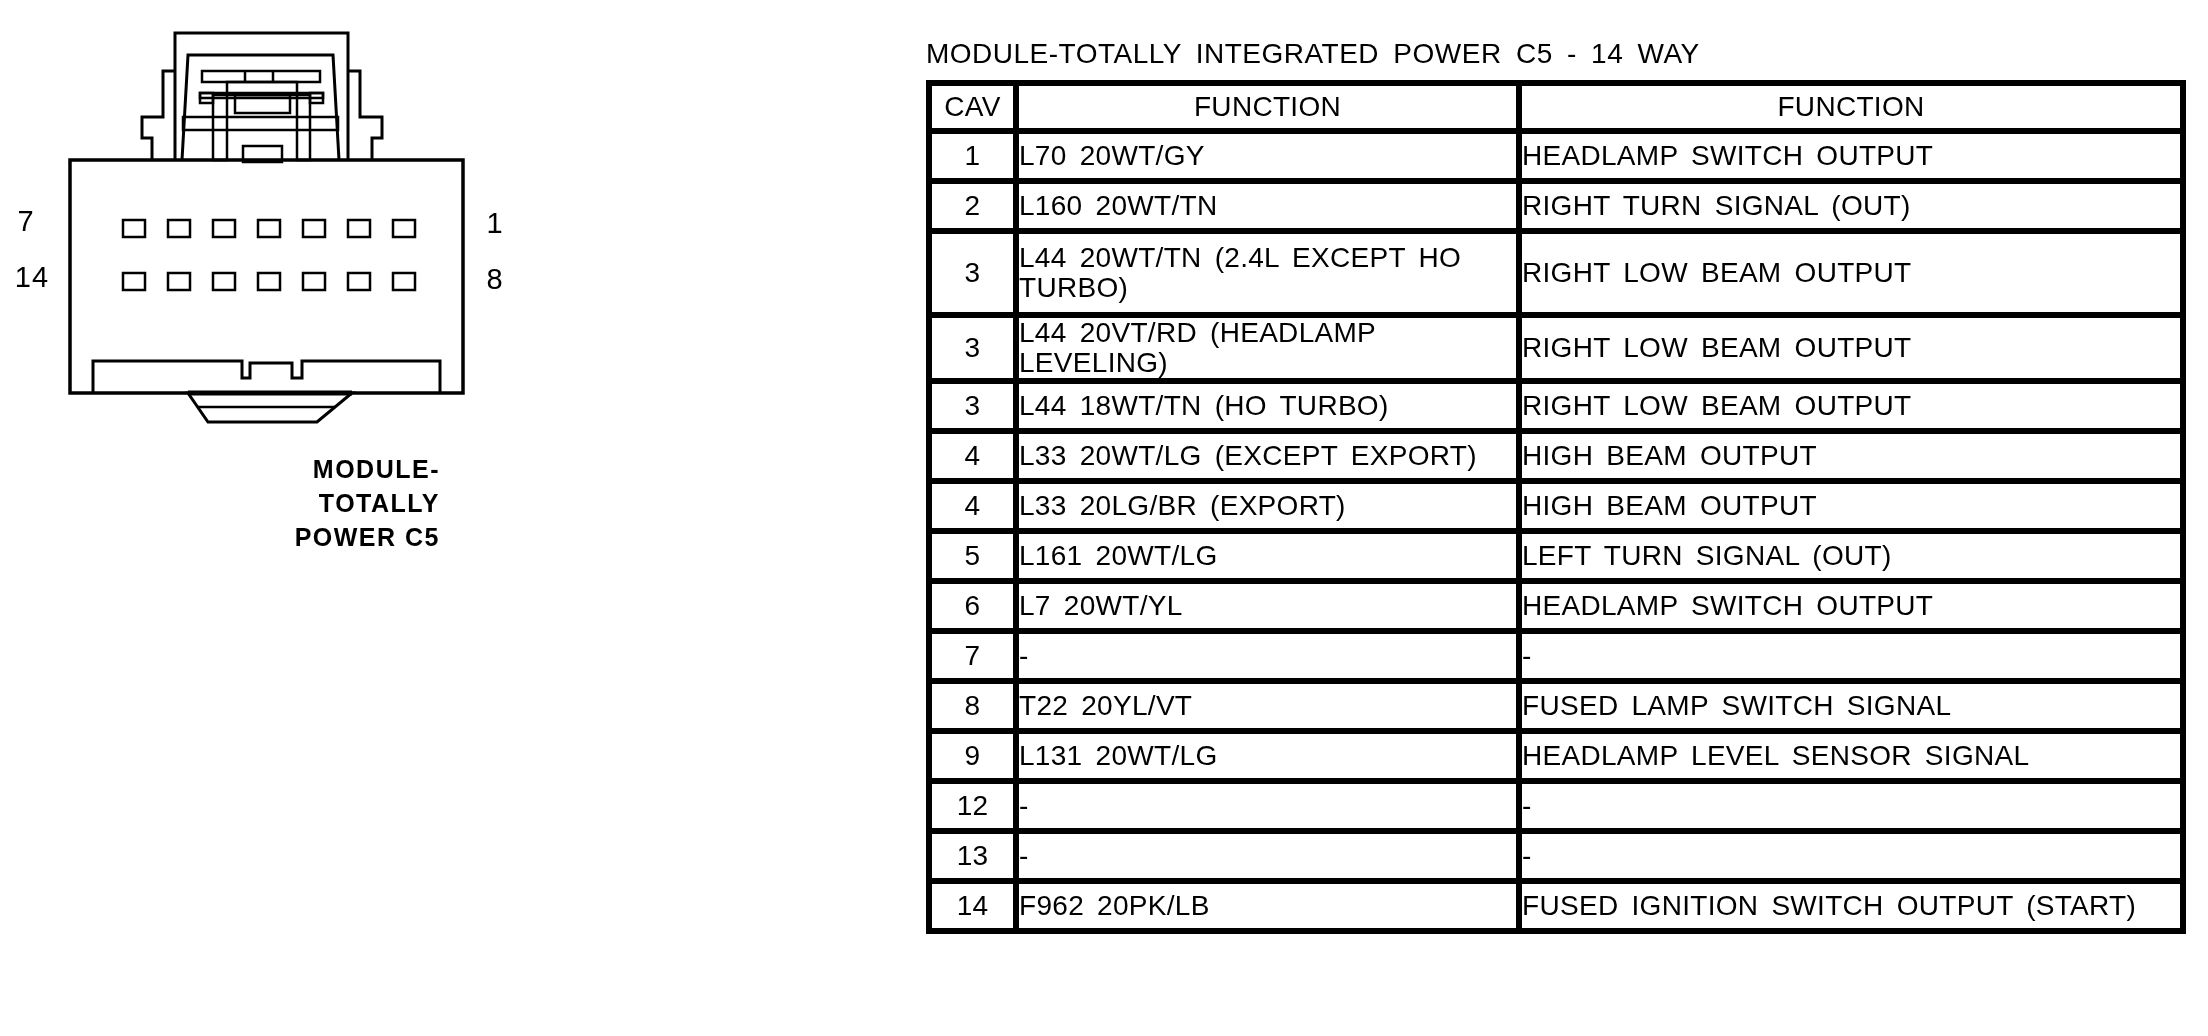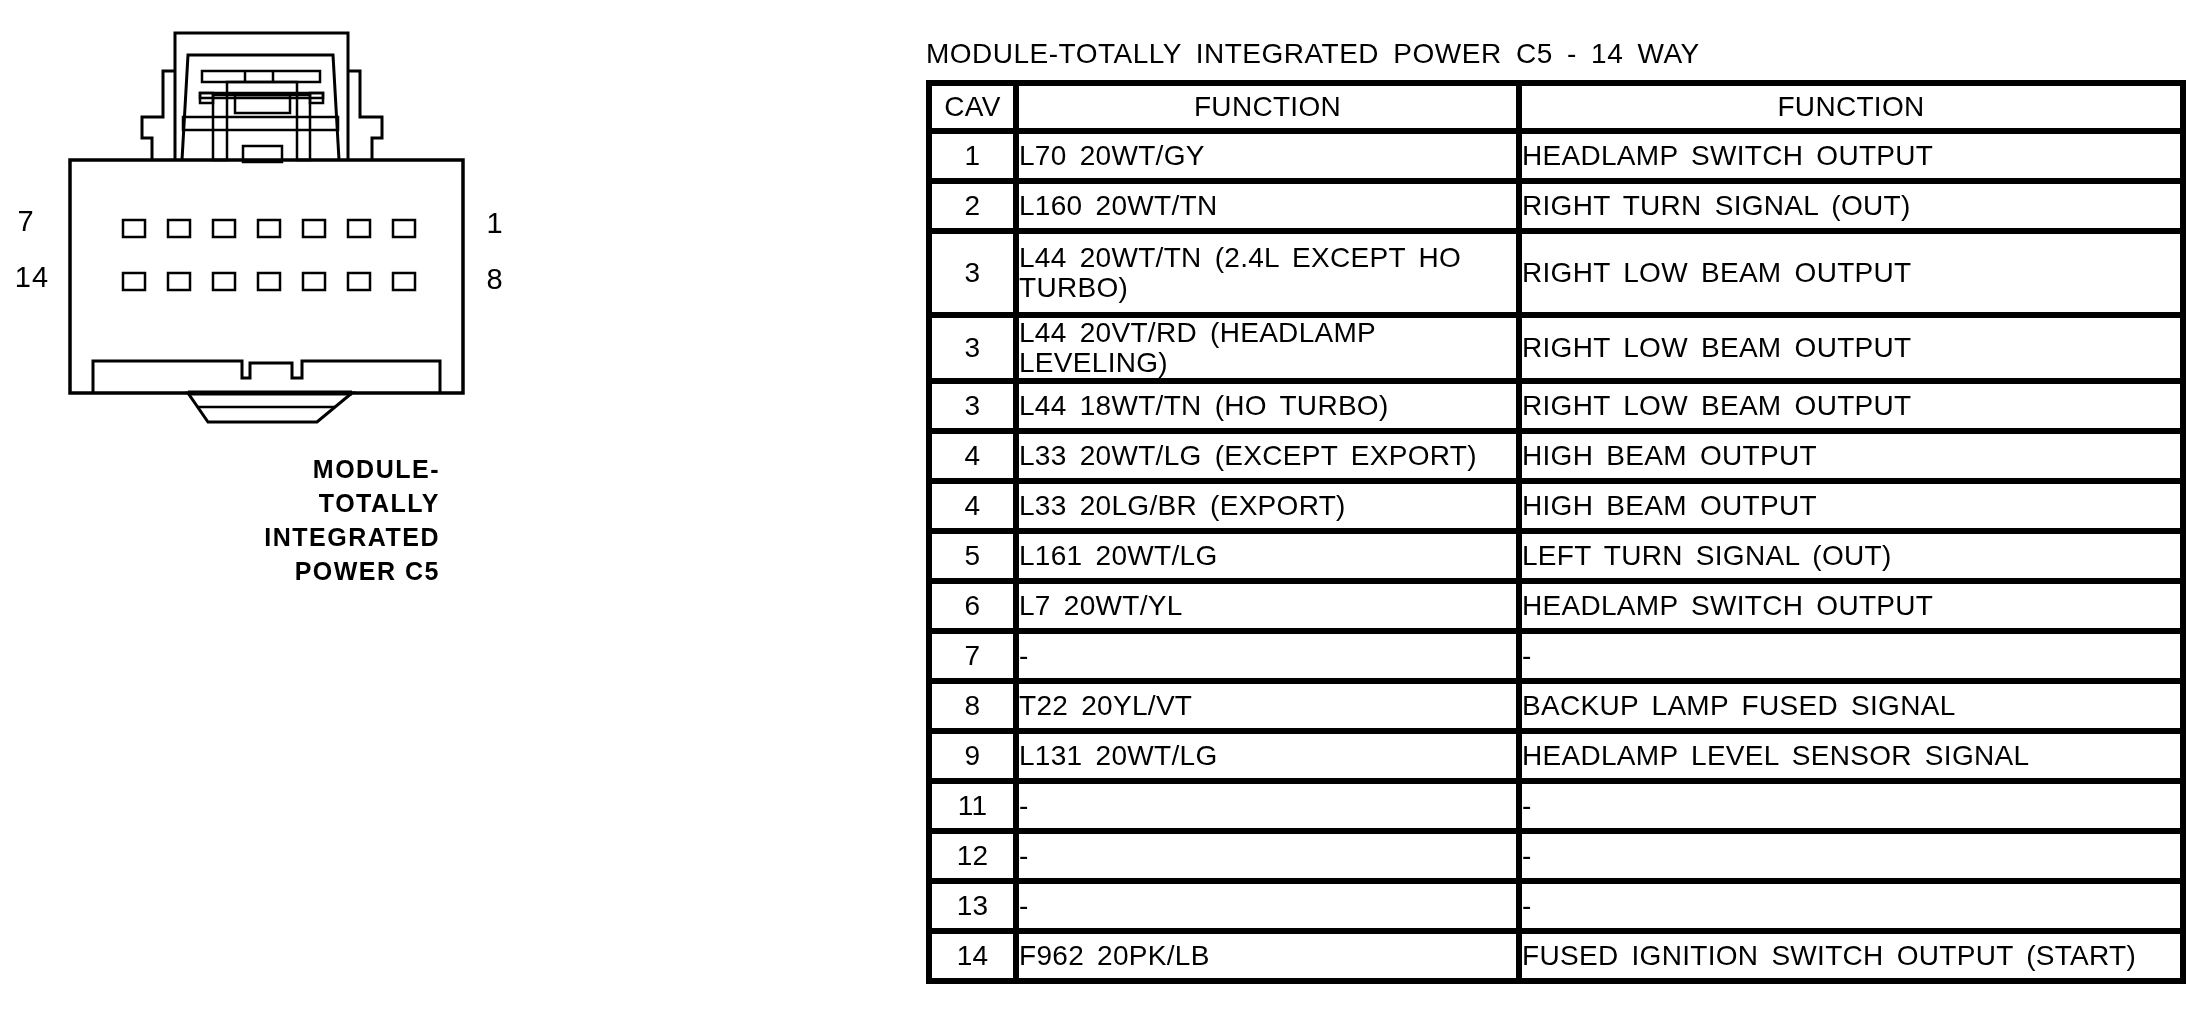--- a/index.html
+++ b/index.html
@@ -121,21 +121,20 @@
   </svg>
 
   <div class="pin-label p7">7</div>
   <div class="pin-label p14">14</div>
   <div class="pin-label p1">1</div>
   <div class="pin-label p8">8</div>
 
   <div class="connector-caption">
     <div>MODULE-</div>
     <div>TOTALLY</div>
-    <div>INTEGRATED</div>
     <div>POWER C5</div>
   </div>
 </div>
 
 <div class="table-title">MODULE-TOTALLY INTEGRATED POWER C5 - 14 WAY</div>
 
 <table class="pinout">
   <colgroup>
       <col class="c-cav">
       <col class="c-circuit">
@@ -195,33 +194,28 @@
       <td class="function">HEADLAMP SWITCH OUTPUT</td>
     </tr>
     <tr>
       <td class="cav">7</td>
       <td class="circuit">-</td>
       <td class="function">-</td>
     </tr>
     <tr>
       <td class="cav">8</td>
       <td class="circuit">T22 20YL/VT</td>
-      <td class="function">BACKUP LAMP FUSED SIGNAL</td>
+      <td class="function">FUSED LAMP SWITCH SIGNAL</td>
     </tr>
     <tr>
       <td class="cav">9</td>
       <td class="circuit">L131 20WT/LG</td>
       <td class="function">HEADLAMP LEVEL SENSOR SIGNAL</td>
     </tr>
     <tr>
-      <td class="cav">11</td>
-      <td class="circuit">-</td>
-      <td class="function">-</td>
-    </tr>
-    <tr>
       <td class="cav">12</td>
       <td class="circuit">-</td>
       <td class="function">-</td>
     </tr>
     <tr>
       <td class="cav">13</td>
       <td class="circuit">-</td>
       <td class="function">-</td>
     </tr>
     <tr>

